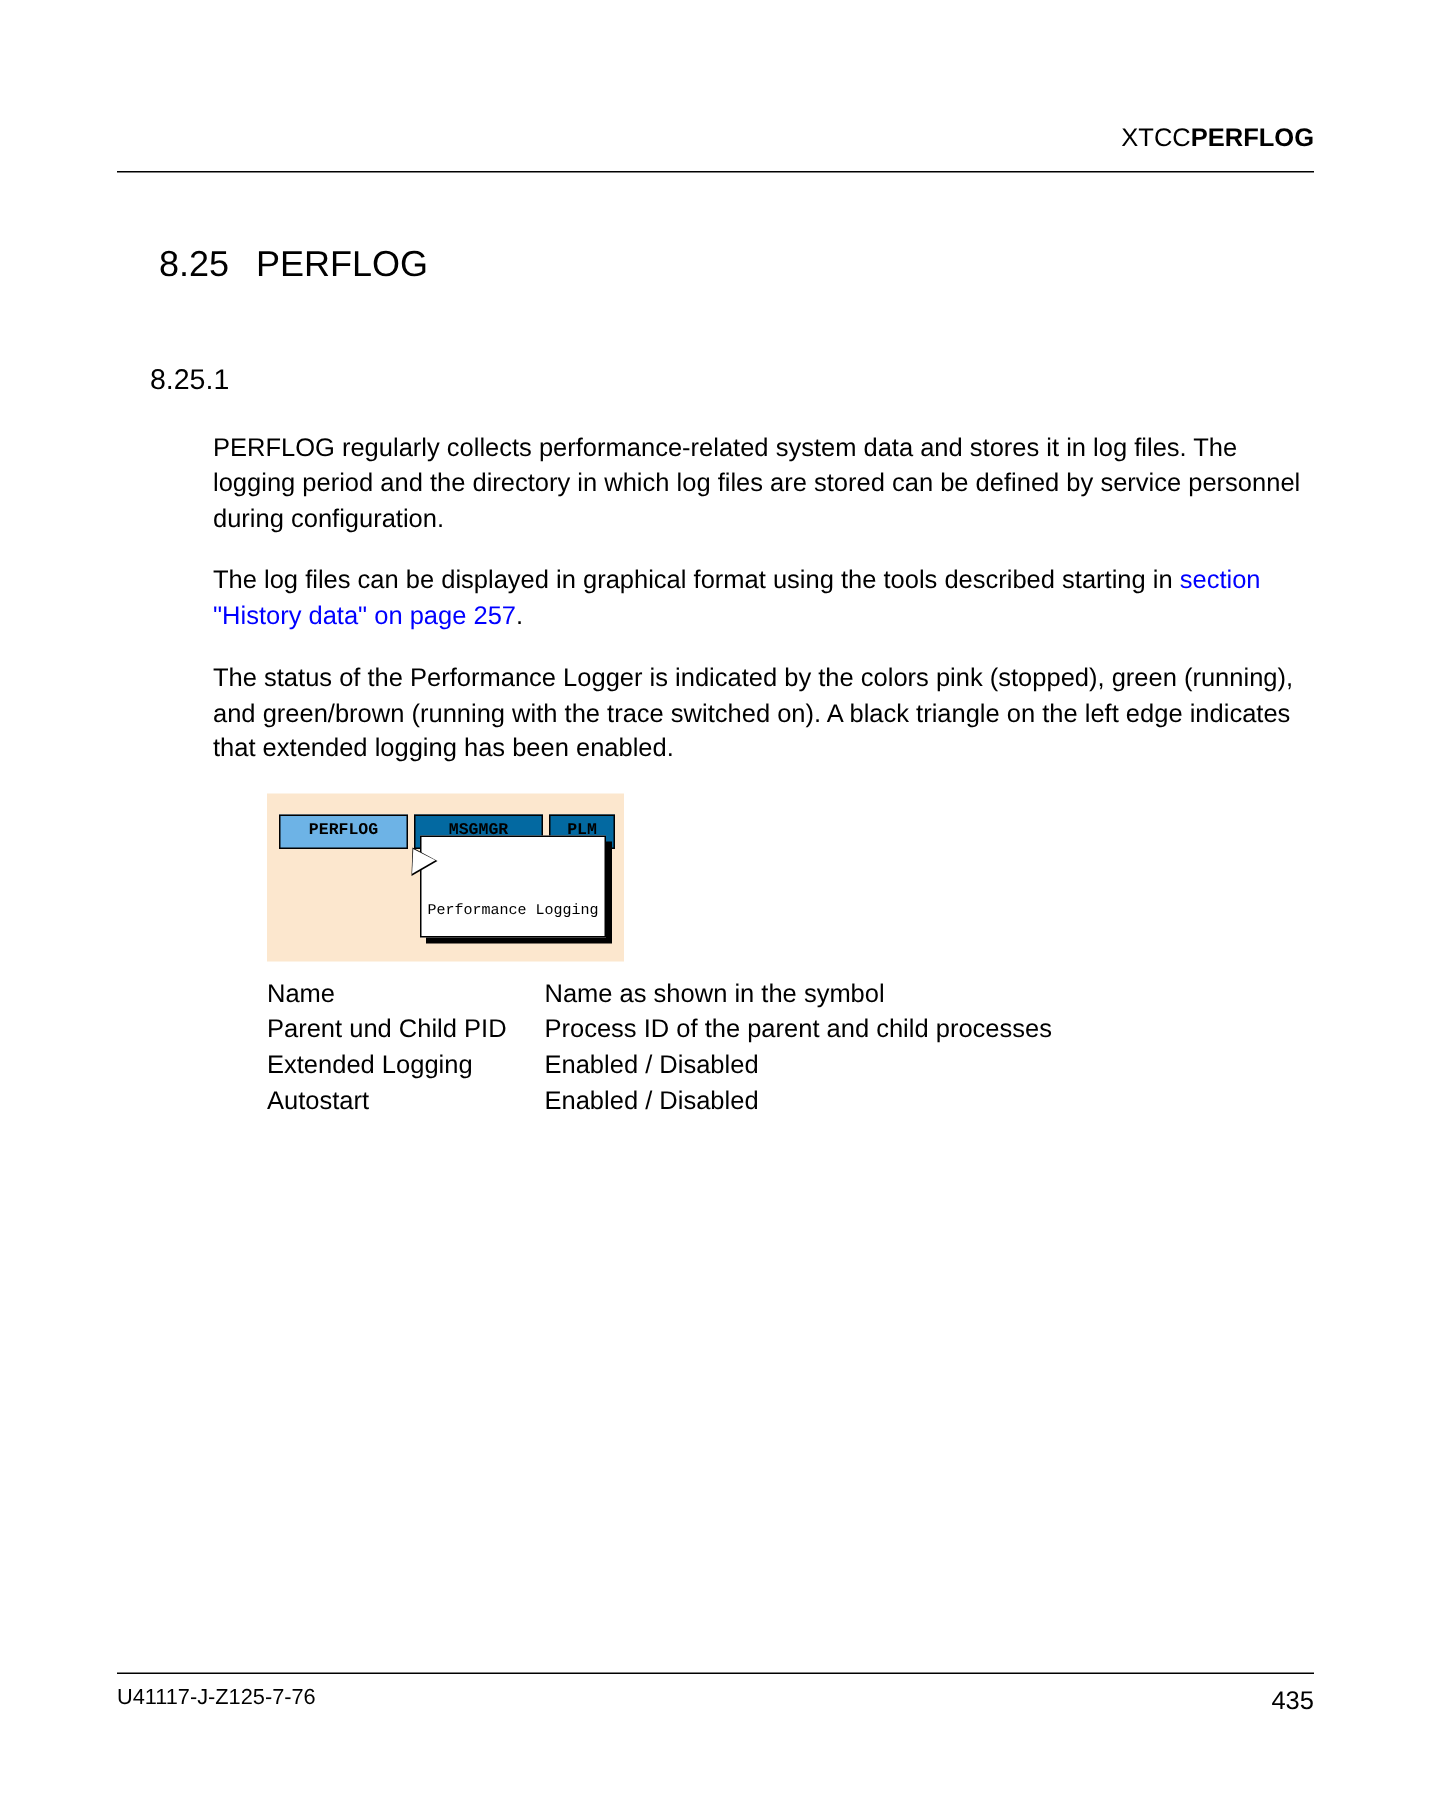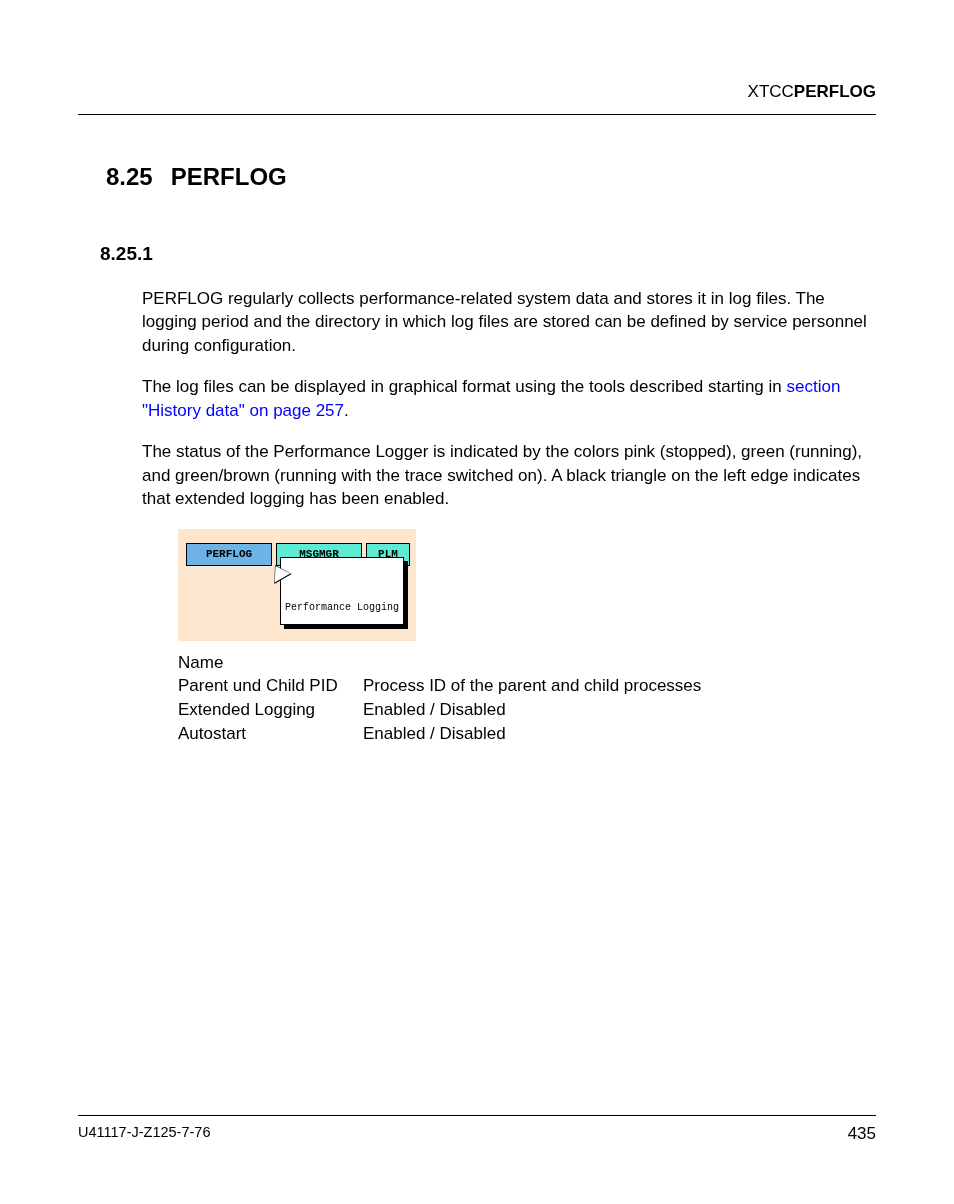--- a/index.html
+++ b/index.html
@@ -21,29 +21,29 @@
     display: flex;
     justify-content: flex-end;
     font-size: 17px;
     padding-bottom: 12px;
     border-bottom: 1.5px solid #000;
     margin-bottom: 48px;
   }
   .header-right { font-weight: bold; }
   .h1 {
     font-size: 24px;
-    font-weight: bold;
+    font-weight: normal;
     display: flex;
     gap: 18px;
     margin-left: 28px;
     margin-bottom: 52px;
   }
   .h2 {
     font-size: 19px;
-    font-weight: bold;
+    font-weight: normal;
     display: flex;
     gap: 14px;
     margin-left: 22px;
     margin-bottom: 22px;
   }
   .body-block {
     margin-left: 64px;
     font-size: 17px;
     line-height: 1.38;
     margin-bottom: 18px;
@@ -56,21 +56,21 @@
   .figure {
     width: 238px;
     height: 112px;
     background: #fce7ce;
     position: relative;
     overflow: hidden;
   }
   .chip {
     position: absolute;
     border: 1.5px solid #000;
-    background: #5eead4;
+    background: #0369a1;
     font-family: "Courier New", monospace;
     font-weight: bold;
     font-size: 11px;
     text-align: center;
     line-height: 21px;
     height: 23px;
   }
   .chip-main { left: 8px; top: 14px; width: 86px; background:#6db3e6; }
   .chip-b    { left: 98px; top: 14px; width: 86px; }
   .chip-c    { left: 188px; top: 14px; width: 44px; }
@@ -174,20 +174,21 @@
         
         
         
       </div>
     </div>
   </div>
 
   <div class="defs">
     <div class="defs-row">
       <div class="defs-term">Name</div>
+      <div>Name as shown in the symbol</div>
     </div>
     <div class="defs-row">
       <div class="defs-term">Parent und Child PID</div>
       <div>Process ID of the parent and child processes</div>
     </div>
     <div class="defs-row">
       <div class="defs-term">Extended Logging</div>
       <div>Enabled / Disabled</div>
     </div>
     <div class="defs-row">

